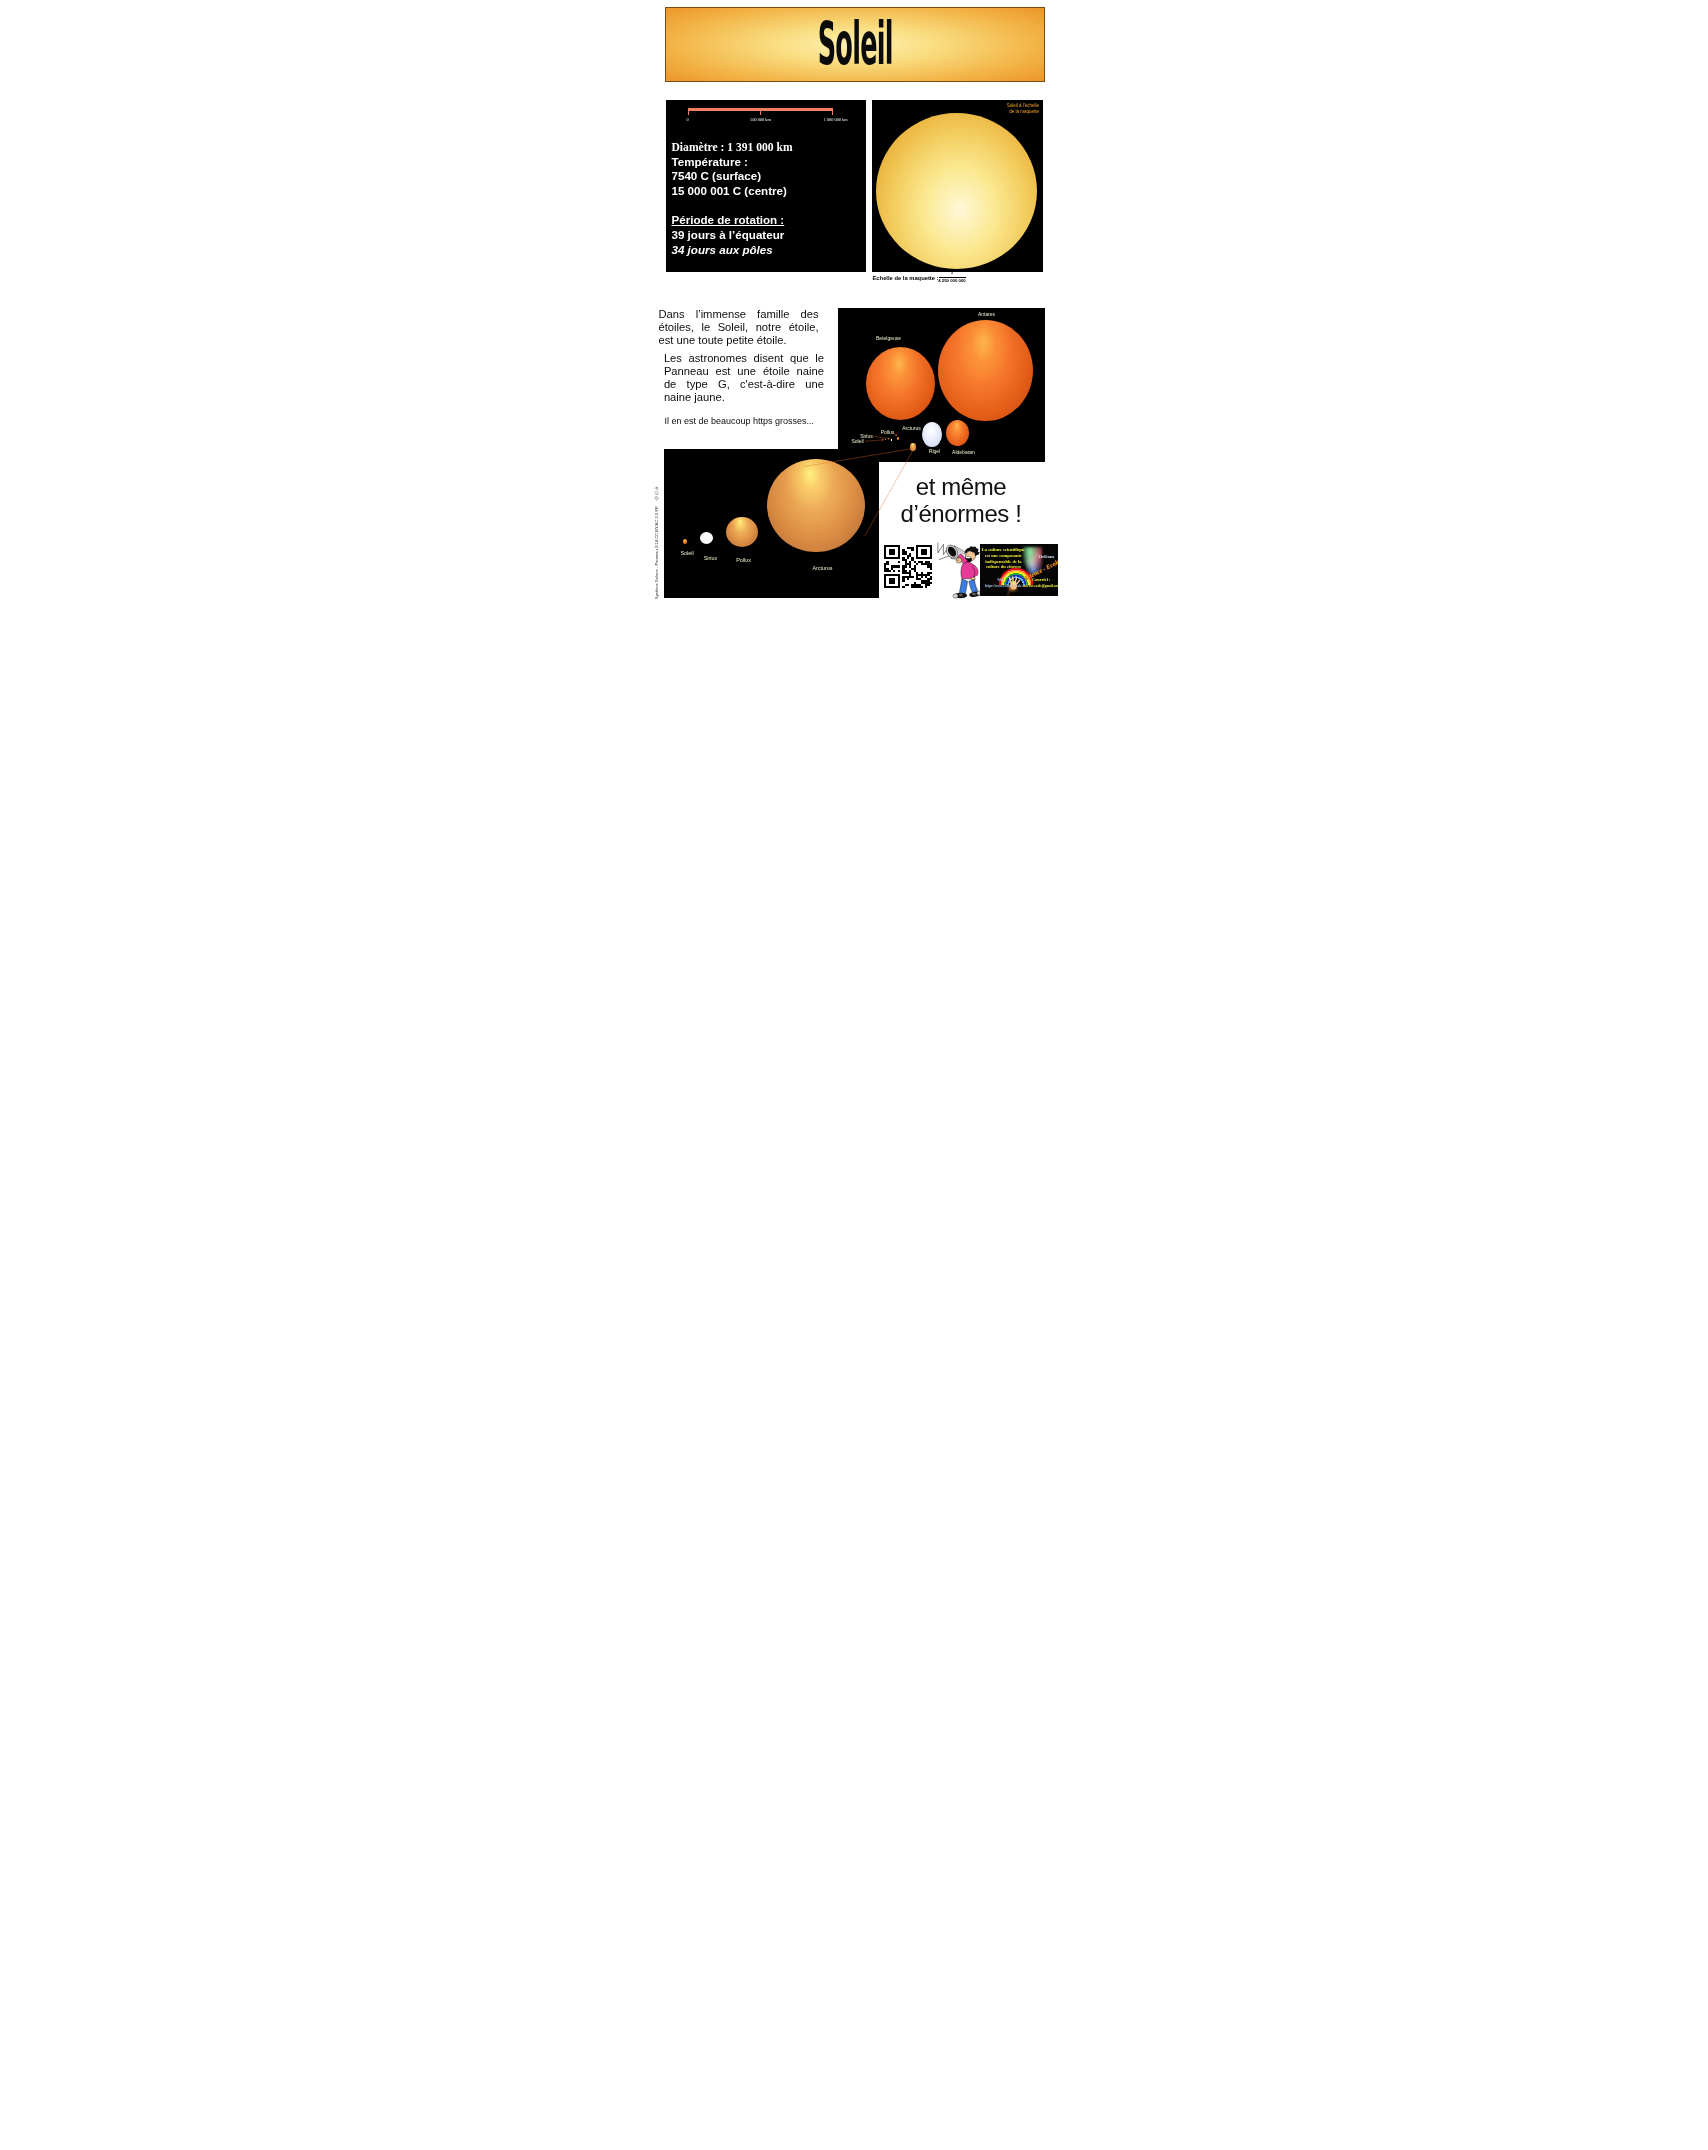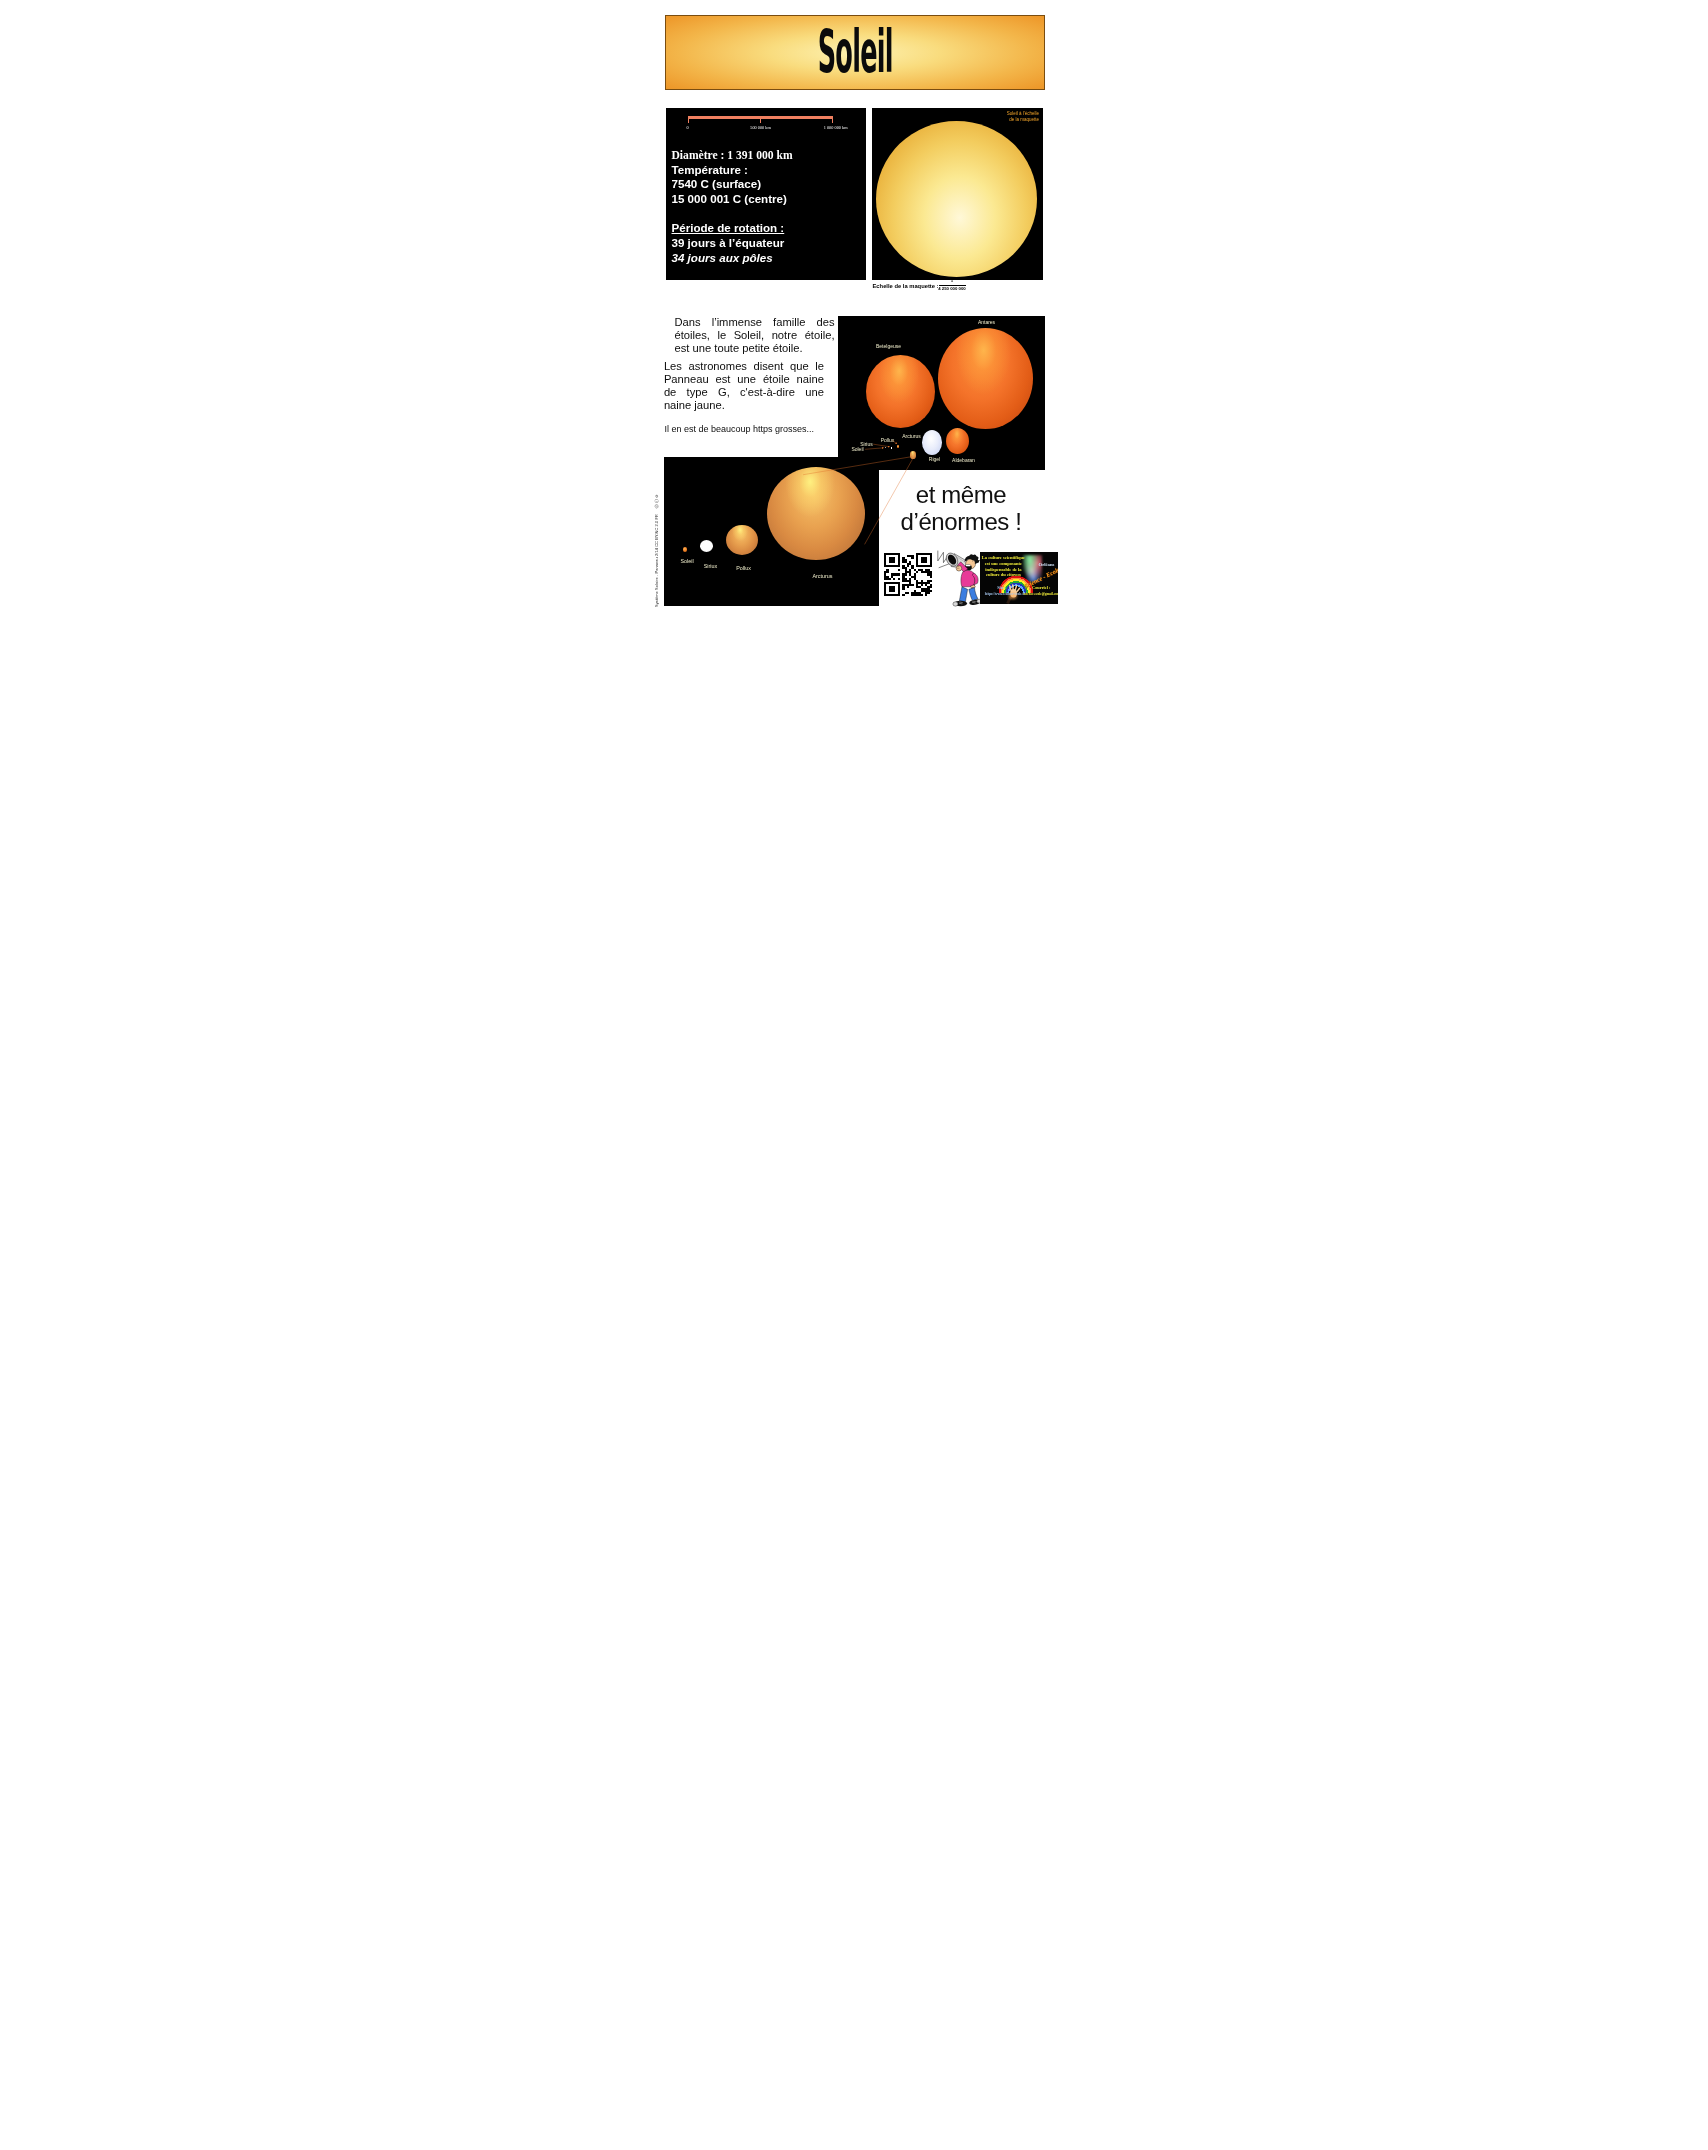--- a/index.html
+++ b/index.html
@@ -1,16 +1,16 @@
 <!DOCTYPE html>
 <html style="font-size:6.9px"><head>
 <meta charset="utf-8">
 <style>
   html,body{margin:0;padding:0;background:#ffffff;}
-  .poster{position:relative;width:427px;height:604px;background:#fff;margin:8px auto;
+  .poster{position:relative;width:427px;height:604px;background:#fff;margin:0 auto;
           font-family:"Liberation Sans",sans-serif;overflow:hidden;}
   .abs{position:absolute;}
   
   .banner-title{background:
       radial-gradient(ellipse 75% 85% at 50% 50%, #fdf2b2 0%, #f9dc7e 30%, #f3b64a 62%, #ee9a2c 85%, #e98c22 100%);
       border:0.4px solid #7a4d10;text-align:center;}
   .banner-title .t{display:inline-block;font-weight:800;font-size:58px;line-height:72px;
       transform:scaleX(0.44);letter-spacing:-1.7px;color:#0b0b0b;font-family:"DejaVu Sans",sans-serif;}
   
   .blackbox{background:#000;}
@@ -97,21 +97,21 @@
       <span>Soleil à l’échelle</span><br>
       <span>de la maquette</span>
     </div>
   </div>
 
   <div class="abs caption" style="left:232px;top:275px;">Echelle de la maquette :</div>
   <div class="abs frac" style="left:298px;top:271px;width:27px;">1</div>
   <div class="abs frac-bar" style="left:298px;top:277px;width:27px;"></div>
   <div class="abs frac" style="left:296px;top:279px;width:31px;">4 250 000 000</div>
 
-  <div class="abs para" style="left:34px;top:308px;width:160px;">Dans l’immense famille des étoiles, le Soleil, notre étoile, est une toute petite étoile.</div>
+  <div class="abs para" style="left:18px;top:308px;width:160px;">Dans l’immense famille des étoiles, le Soleil, notre étoile, est une toute petite étoile.</div>
   <div class="abs para" style="left:23.4px;top:352px;width:160px;">Les astronomes disent que le Panneau est une étoile naine de type G, c'est-à-dire une naine jaune.</div>
   <div class="abs para-small" style="left:24px;top:416px;">Il en est de beaucoup https grosses...</div>
 
   <div class="abs blackbox" style="left:197px;top:308px;width:207px;height:154px;"></div>
   <div class="abs sphere red-giant" style="left:225px;top:347px;width:69px;height:73px;"></div>
   <div class="abs sphere red-giant" style="left:297px;top:320px;width:95px;height:101px;"></div>
   <div class="abs sphere arcturus-big" style="left:269px;top:443px;width:6.9px;height:7.7px;"></div>
   <div class="abs sun-dot" style="left:256px;top:437px;width:2.6px;height:2.6px;"></div>
   <div class="abs" style="left:250px;top:439px;width:1.5px;height:1.5px;background:#fff;"></div>
   <div class="abs" style="left:244px;top:439px;width:1.1px;height:1.1px;background:#d8d8d8;border-radius:50%;"></div>

